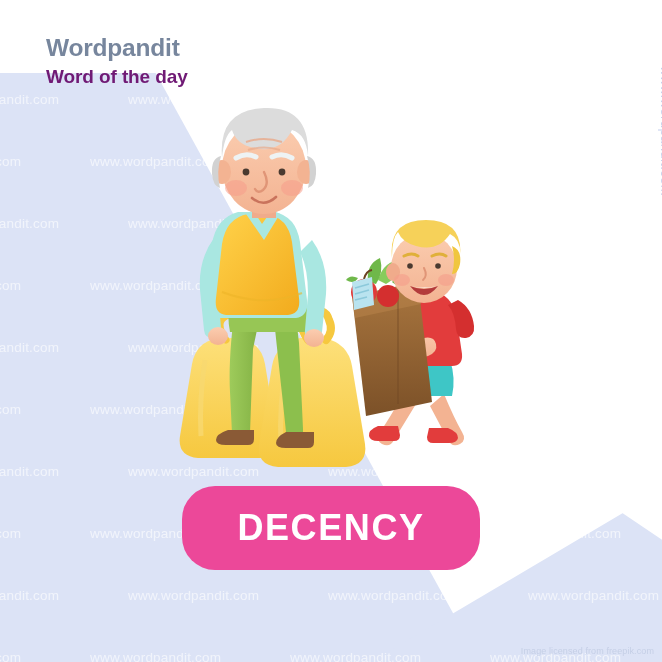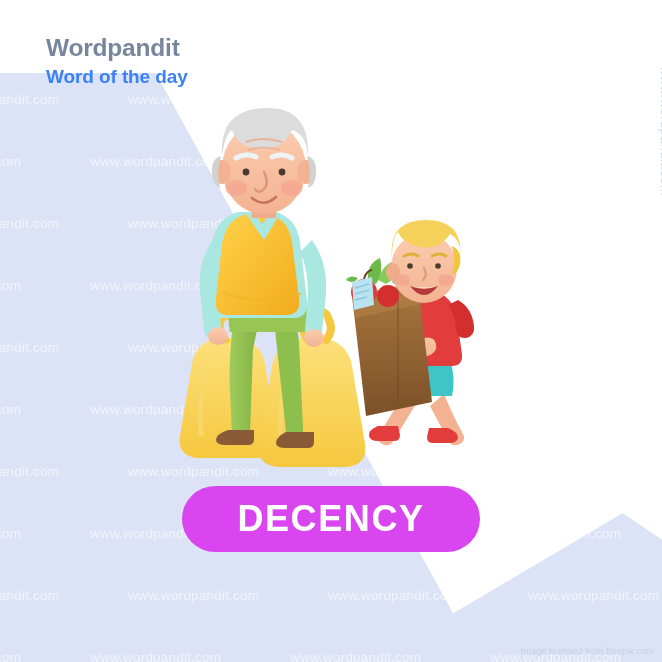--- a/index.html
+++ b/index.html
@@ -83,21 +83,21 @@
     font-size: 24.5px;
     font-weight: bold;
     color: #77869d;
     letter-spacing: -0.2px;
     line-height: 1.0;
   }
   .hdr-sub {
     margin-top: 6px;
     font-size: 19px;
     font-weight: bold;
-    color: #3b82f6;
+    color: #701a75;
     letter-spacing: -0.1px;
     line-height: 1.0;
   }
 
   
   .logo {
     position: absolute; right: 14px; top: 30px;
     height: 54px;
     z-index: 40;
   }
@@ -131,22 +131,22 @@
     left: 0; top: 0;
     width: 662px; height: 662px;
     z-index: 20;
     pointer-events: none;
   }
 
   
   .badge {
     position: absolute;
     left: 182px; top: 486px;
-    width: 298px; height: 66px;
-    background: #d946ef;
+    width: 298px; height: 84px;
+    background: #ec4899;
     border-radius: 33px;
     display: flex; align-items: center; justify-content: center;
     z-index: 45;
   }
   .badge-text {
     color: #ffffff;
     font-size: 36px;
     font-weight: bold;
     letter-spacing: 1.6px;
   }

